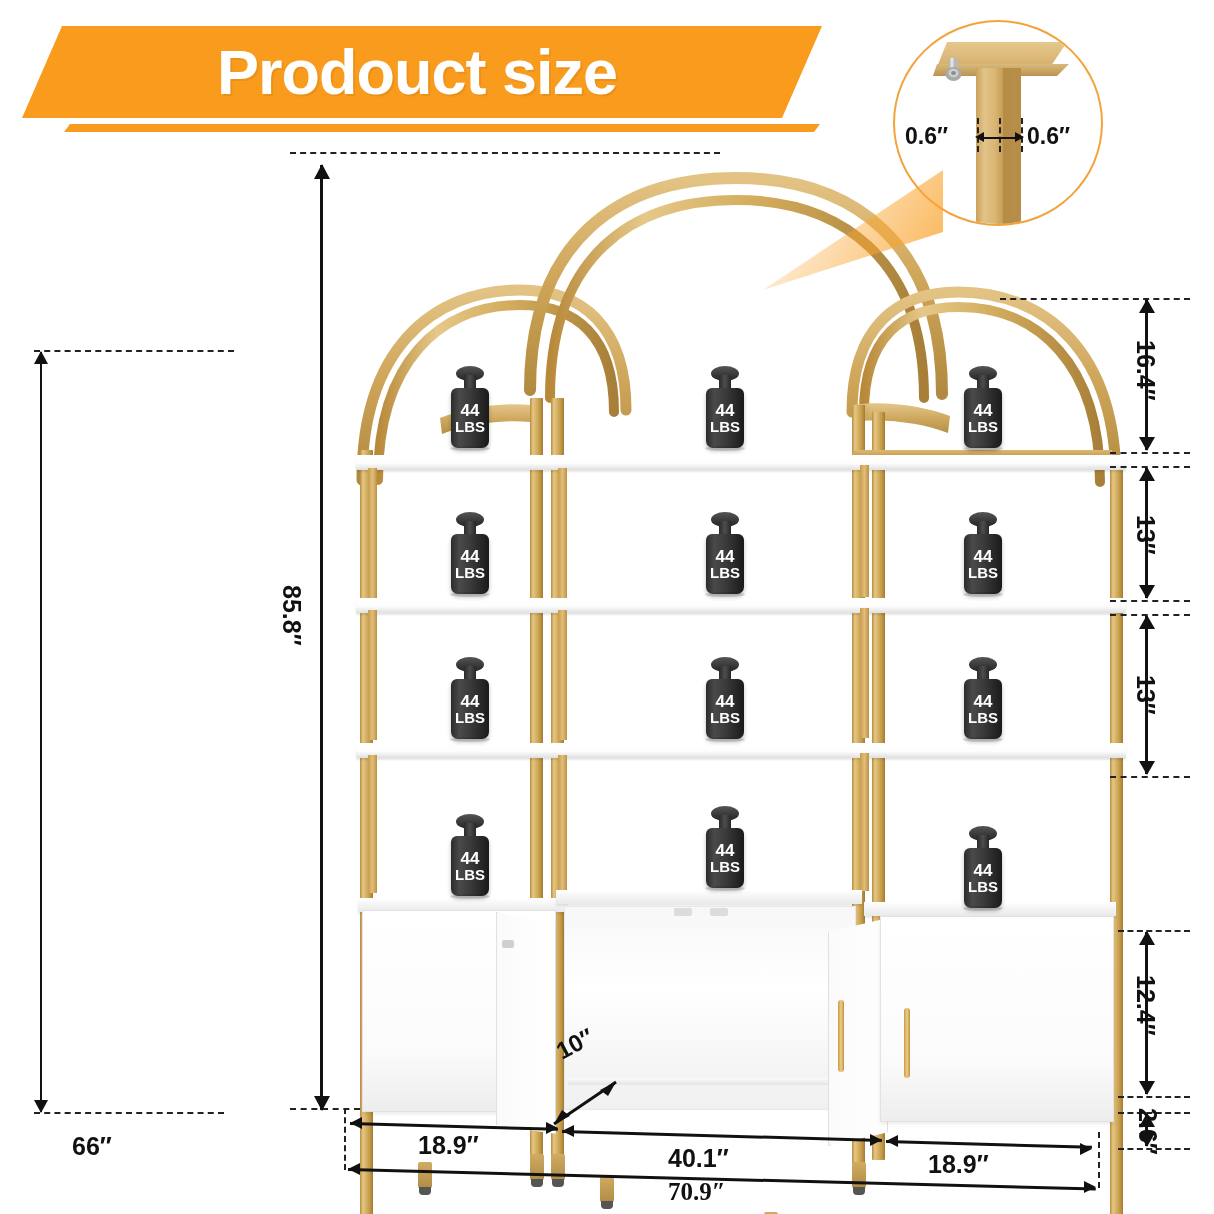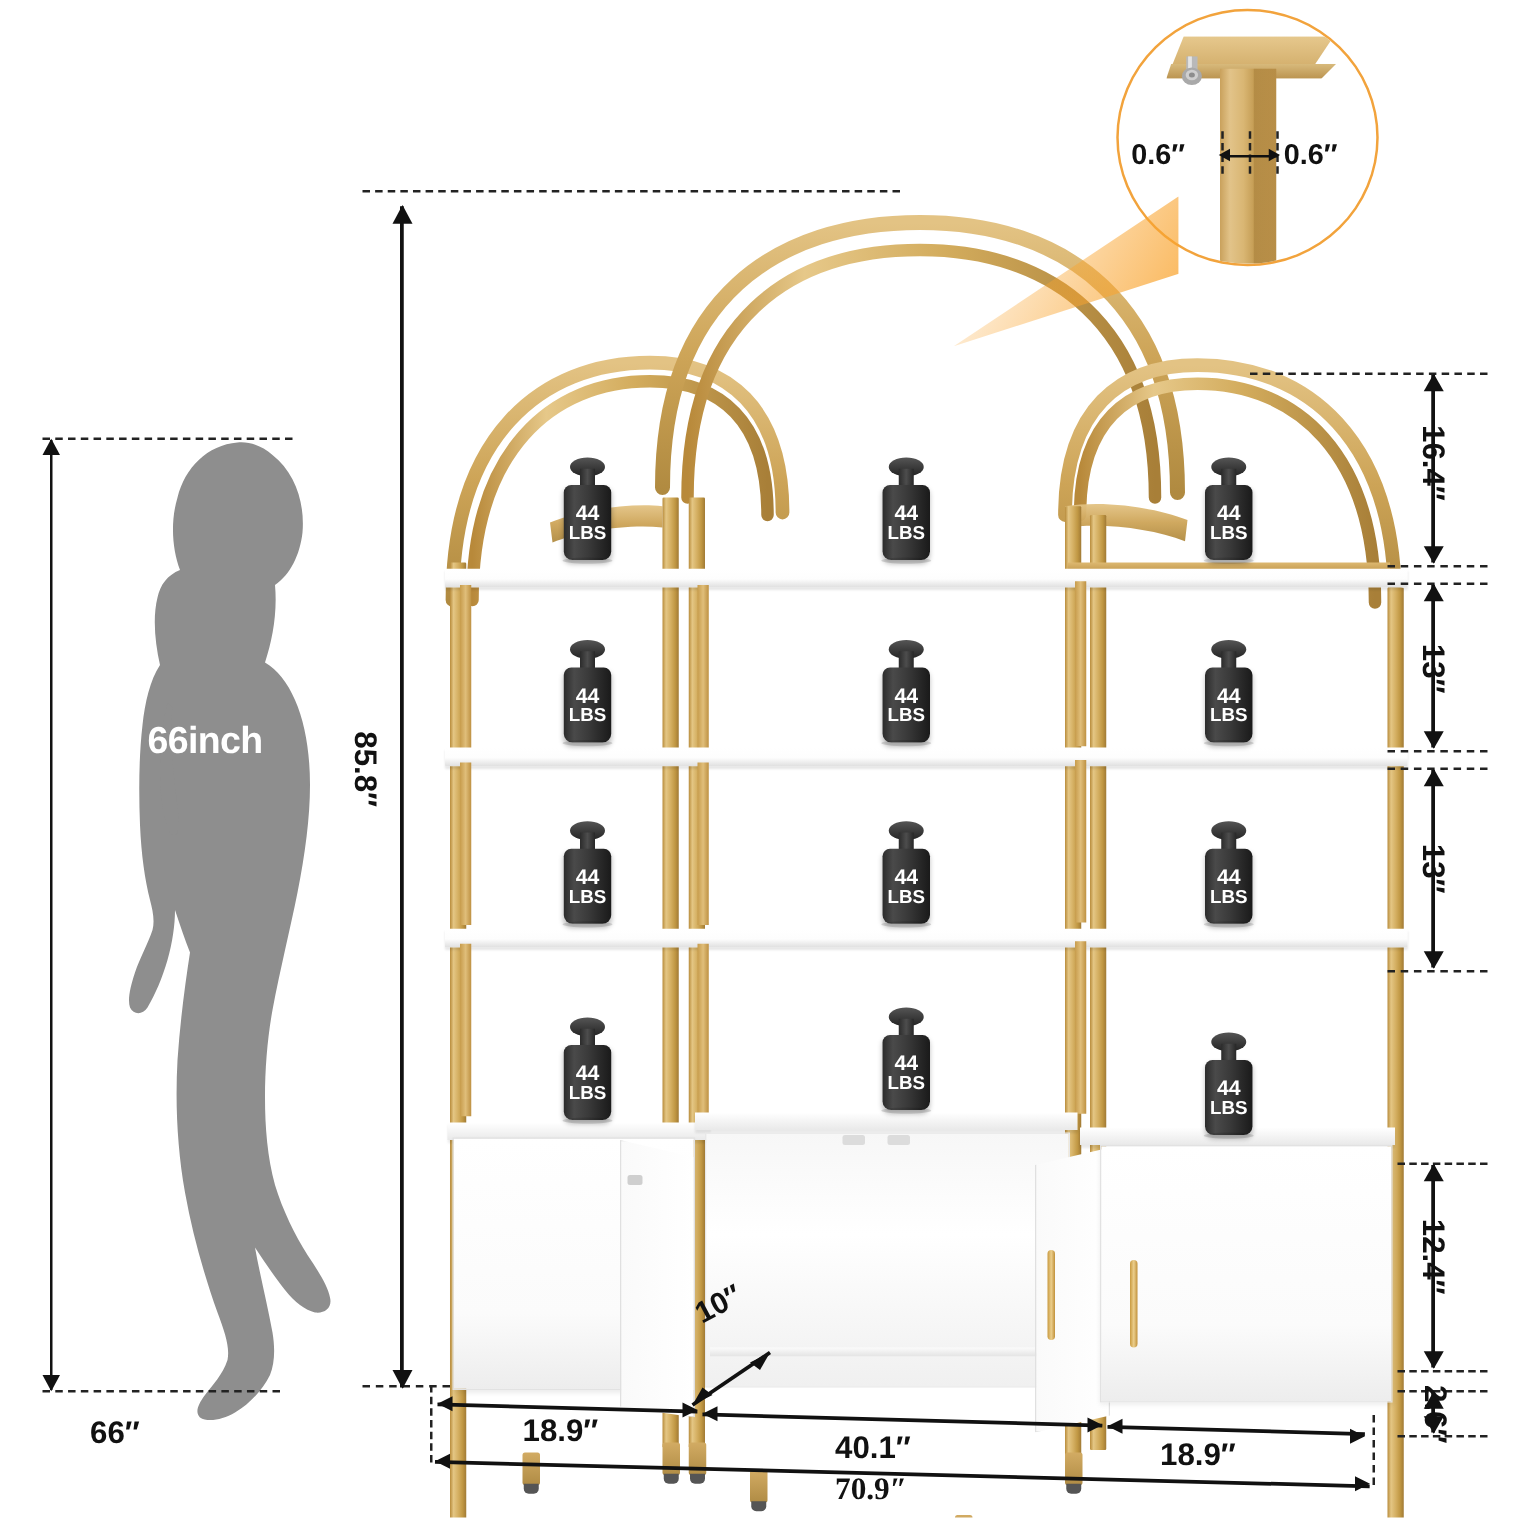--- a/index.html
+++ b/index.html
@@ -26,21 +26,21 @@
   }
   .banner-title{
     position:absolute;left:0;top:0;width:790px;height:92px;
     display:flex;align-items:center;justify-content:center;
     color:#fff;font-size:63px;font-weight:bold;letter-spacing:-1px;
     text-shadow:2px 2px 0 rgba(0,0,0,.06);
     white-space:nowrap;
   }
 
   
-  .callout{position:absolute;left:893px;top:7px;width:212px;height:208px;}
+  .callout{position:absolute;left:893px;top:20px;width:212px;height:208px;}
   .callout-circle{
     position:absolute;left:0;top:0;width:206px;height:202px;
     border:2.5px solid #F2A33C;border-radius:50%;
     background:#fff;overflow:hidden;
   }
   .co-post{
     position:absolute;left:81px;top:46px;width:45px;height:156px;
     background:linear-gradient(90deg,#C9A15C 0%,#E2C389 18%,#D9B673 42%,#C39B52 62%,#B98F48 100%);
   }
   .co-post-shadow{
@@ -161,20 +161,25 @@
   .barrowR{border-top:6px solid transparent;border-bottom:6px solid transparent;border-left:12px solid #111;}
   .v-dash{position:absolute;width:0;border-left:2.5px dashed #222;}
 
   .depth-arrow{position:absolute;}
 </style>
 </head>
 <body>
 
 <div id="stage">
 
+  <div class="banner-wrap">
+    <div class="banner-shape"></div>
+    <div class="banner-underline"></div>
+    <div class="banner-title">Prodouct size</div>
+  </div>
 
   <div class="callout">
     <div class="callout-circle">
       <div class="co-top"></div>
       <div class="co-top2"></div>
       <div class="co-post"></div>
       <div class="co-post-shadow"></div>
 
       <svg class="co-screw" viewBox="0 0 24 26">
         <rect x="7" y="0" width="9" height="13" fill="#b9b9b9"></rect>
@@ -191,65 +196,20 @@
       <div class="co-dimline"></div>
       <div class="co-arrowL"></div>
       <div class="co-arrowR"></div>
 
       <div class="co-label left">0.6″</div>
       <div class="co-label right">0.6″</div>
     </div>
     <div class="co-beam"></div>
   </div>
 
-  <div class="human-area">
-    <svg class="silhouette" viewBox="0 0 230 790" preserveAspectRatio="none">
-      <path fill="#8E8E8E" d="
-        M112 6 C88 8 70 26 64 50 C58 70 60 92 66 108
-        C56 112 50 120 48 130 C44 146 46 166 50 184
-        C42 196 38 214 36 232 C33 258 33 286 34 312
-        C35 336 38 356 42 372 C44 380 46 388 44 396
-        C40 408 34 418 30 430 C26 442 24 452 26 458
-        C29 464 36 464 40 458 C46 448 52 434 56 420
-        C60 406 62 392 62 380
-        C66 392 70 404 74 414
-        C70 440 66 470 64 500
-        C62 536 64 572 70 606
-        C76 640 86 674 96 702
-        C102 718 106 730 104 740
-        C100 752 92 760 86 768
-        C80 776 78 782 82 786
-        C88 790 100 788 110 782
-        C122 775 132 764 138 752
-        C142 742 142 730 140 718
-        C136 696 130 672 126 650
-        C134 662 142 674 150 684
-        C158 694 166 700 174 702
-        C182 703 188 698 186 690
-        C184 680 176 668 168 656
-        C158 640 148 620 142 600
-        C136 578 134 554 134 530
-        C134 506 136 482 140 460
-        C146 428 154 396 160 366
-        C166 336 170 306 170 280
-        C170 254 166 230 158 212
-        C152 198 144 188 134 182
-        C140 164 144 142 142 120
-        C154 112 162 96 164 78
-        C166 54 158 30 140 16
-        C132 9 122 5 112 6 Z"></path>
-      <path fill="#8E8E8E" d="
-        M56 214 C52 230 50 250 50 268
-        C50 286 52 302 56 314
-        C58 320 62 322 64 318
-        C66 310 64 296 62 282
-        C60 262 58 236 60 218 Z"></path>
-    </svg>
-    <div class="human-label">66inch</div>
-  </div>
 
   <div class="h-dash" style="left:34px;top:350px;width:200px;"></div>
   <div class="h-dash" style="left:34px;top:1112px;width:190px;"></div>
   <div class="vdim66">
     <div class="cap-t"></div>
     <div class="cap-b"></div>
   </div>
   <div class="dim-text" style="left:72px;top:1132px;">66″</div>
 
   <div class="h-dash" style="left:290px;top:152px;width:430px;"></div>

